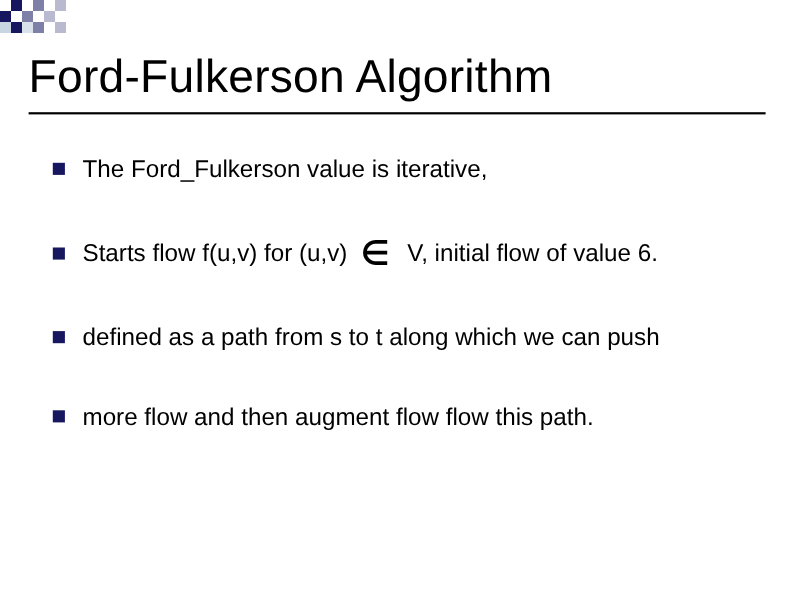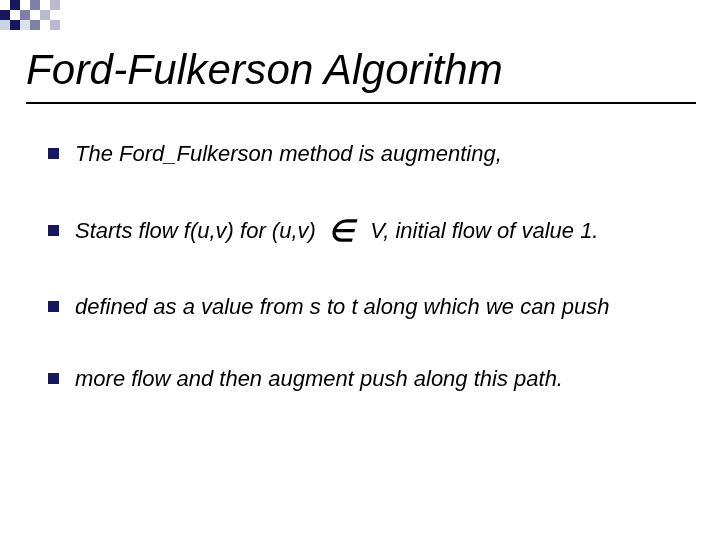--- a/index.html
+++ b/index.html
@@ -10,21 +10,20 @@
     background: #ffffff;
     font-family: Arial, Helvetica, sans-serif;
     color: #000;
     overflow: hidden;
   }
   .slide {
     position: relative;
     width: 664px;
     height: 540px;
     box-sizing: border-box;
-    font-style: italic;
   }
   
   .deco {
     position: absolute;
     left: 0;
     top: 0;
     display: flex;
     flex-direction: row;
   }
   .deco .chk {
@@ -112,37 +111,37 @@
       <div class="chk navy30"></div>
   </div>
 
   <div class="title">Ford-Fulkerson Algorithm</div>
   <div class="rule"></div>
 
   <div class="body">
 
     <div class="item">
       <span class="bullet"></span>
-      <span class="txt">The Ford_Fulkerson method is augmenting,</span>
+      <span class="txt">The Ford_Fulkerson value is iterative,</span>
     </div>
 
     <div class="item">
       <span class="bullet"></span>
       <span class="txt">
         <span>Starts flow f(u,v) for (u,v)</span>
         <span class="elem">∈</span>
-        <span> V, initial flow of value 1.</span>
+        <span> V, initial flow of value 6.</span>
       </span>
     </div>
 
 
     <div class="item">
       <span class="bullet"></span>
-      <span class="txt">defined as a value from s to t along which we can push</span>
+      <span class="txt">defined as a path from s to t along which we can push</span>
     </div>
 
     <div class="item">
       <span class="bullet"></span>
-      <span class="txt">more flow and then augment push along this path.</span>
+      <span class="txt">more flow and then augment flow flow this path.</span>
     </div>
 
   </div>
 </div>
 
 </body></html>

